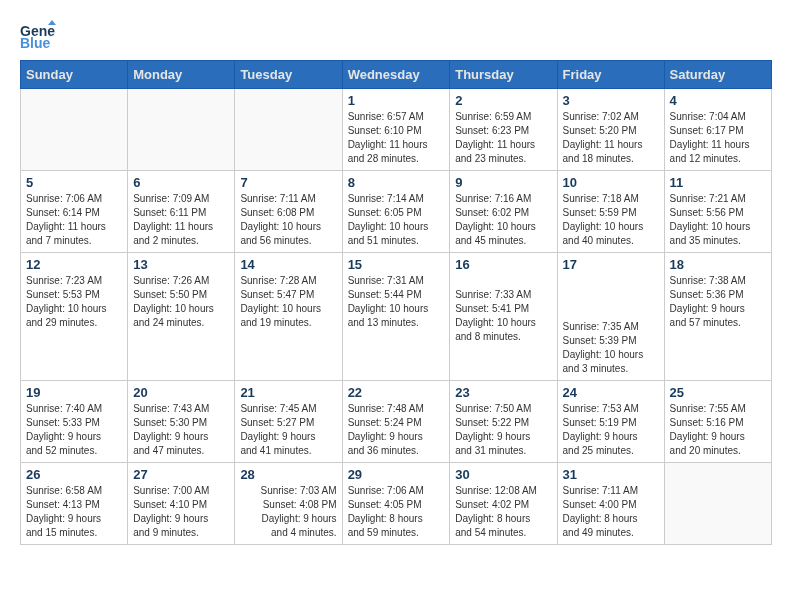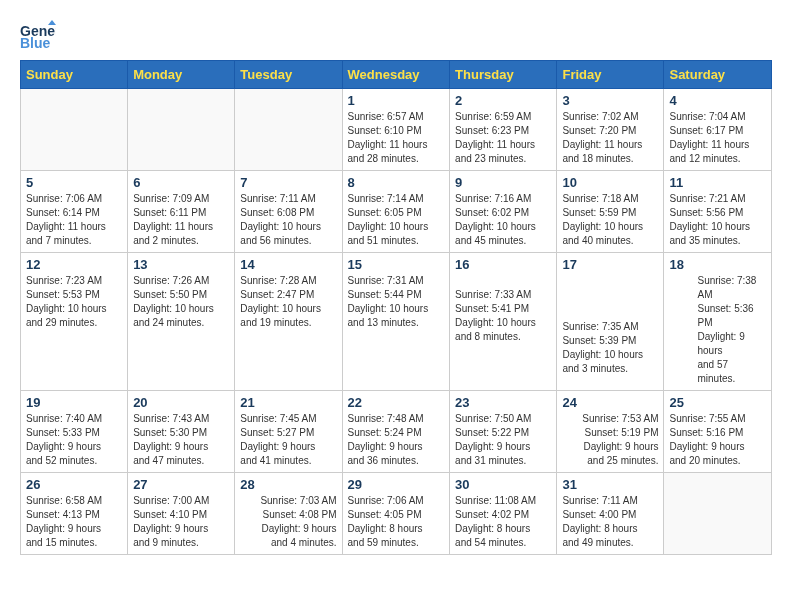--- a/index.html
+++ b/index.html
@@ -38,21 +38,21 @@
       font-size: 16px;
       color: #333;
     }
     .calendar {
       width: 100%;
       border-collapse: collapse;
       border: 1px solid #ccc;
     }
     .calendar th {
       background-color: #2a6ebb;
-      color: #fde047;
+      color: #e5e5e5;
       font-size: 13px;
       font-weight: bold;
       padding: 6px 5px;
       text-align: left;
       border: 1px solid #1a5aaa;
     }
     .calendar td {
       vertical-align: top;
       border: 1px solid #ccc;
       padding: 4px 5px;
@@ -121,21 +121,21 @@
         <td>
           <div class="day-num">2</div>
           <div class="day-info" style="white-space: pre-line;">Sunrise: 6:59 AM
 Sunset: 6:23 PM
 Daylight: 11 hours
 and 23 minutes.</div>
         </td>
         <td>
           <div class="day-num">3</div>
           <div class="day-info" style="white-space: pre-line;">Sunrise: 7:02 AM
-Sunset: 7:20 PM
+Sunset: 5:20 PM
 Daylight: 11 hours
 and 18 minutes.</div>
         </td>
         <td>
           <div class="day-num">4</div>
           <div class="day-info" style="white-space: pre-line;">Sunrise: 7:04 AM
 Sunset: 6:17 PM
 Daylight: 11 hours
 and 12 minutes.</div>
         </td>
@@ -202,21 +202,21 @@
         <td>
           <div class="day-num">13</div>
           <div class="day-info" style="white-space: pre-line;">Sunrise: 7:26 AM
 Sunset: 5:50 PM
 Daylight: 10 hours
 and 24 minutes.</div>
         </td>
         <td>
           <div class="day-num">14</div>
           <div class="day-info" style="white-space: pre-line;">Sunrise: 7:28 AM
-Sunset: 2:47 PM
+Sunset: 5:47 PM
 Daylight: 10 hours
 and 19 minutes.</div>
         </td>
         <td>
           <div class="day-num">15</div>
           <div class="day-info" style="white-space: pre-line;">Sunrise: 7:31 AM
 Sunset: 5:44 PM
 Daylight: 10 hours
 and 13 minutes.</div>
         </td>
@@ -229,21 +229,21 @@
         </td>
         <td>
           <div class="day-num">17</div>
           <div class="day-info" style="white-space: pre-line; margin-top: 48px;">Sunrise: 7:35 AM
 Sunset: 5:39 PM
 Daylight: 10 hours
 and 3 minutes.</div>
         </td>
         <td>
           <div class="day-num">18</div>
-          <div class="day-info" style="white-space: pre-line; margin-left: 28px;">Sunrise: 7:38 AM
+          <div class="day-info" style="white-space: pre-line;">Sunrise: 7:38 AM
 Sunset: 5:36 PM
 Daylight: 9 hours
 and 57 minutes.</div>
         </td>
       </tr>
       <tr>
         <td>
           <div class="day-num">19</div>
           <div class="day-info" style="white-space: pre-line;">Sunrise: 7:40 AM
 Sunset: 5:33 PM
@@ -273,21 +273,21 @@
         </td>
         <td>
           <div class="day-num">23</div>
           <div class="day-info" style="white-space: pre-line;">Sunrise: 7:50 AM
 Sunset: 5:22 PM
 Daylight: 9 hours
 and 31 minutes.</div>
         </td>
         <td>
           <div class="day-num">24</div>
-          <div class="day-info" style="white-space: pre-line; text-align: right;">Sunrise: 7:53 AM
+          <div class="day-info" style="white-space: pre-line;">Sunrise: 7:53 AM
 Sunset: 5:19 PM
 Daylight: 9 hours
 and 25 minutes.</div>
         </td>
         <td>
           <div class="day-num">25</div>
           <div class="day-info" style="white-space: pre-line;">Sunrise: 7:55 AM
 Sunset: 5:16 PM
 Daylight: 9 hours
 and 20 minutes.</div>
@@ -317,21 +317,21 @@
         </td>
         <td>
           <div class="day-num">29</div>
           <div class="day-info" style="white-space: pre-line;">Sunrise: 7:06 AM
 Sunset: 4:05 PM
 Daylight: 8 hours
 and 59 minutes.</div>
         </td>
         <td>
           <div class="day-num">30</div>
-          <div class="day-info" style="white-space: pre-line;">Sunrise: 11:08 AM
+          <div class="day-info" style="white-space: pre-line;">Sunrise: 12:08 AM
 Sunset: 4:02 PM
 Daylight: 8 hours
 and 54 minutes.</div>
         </td>
         <td>
           <div class="day-num">31</div>
           <div class="day-info" style="white-space: pre-line;">Sunrise: 7:11 AM
 Sunset: 4:00 PM
 Daylight: 8 hours
 and 49 minutes.</div>

